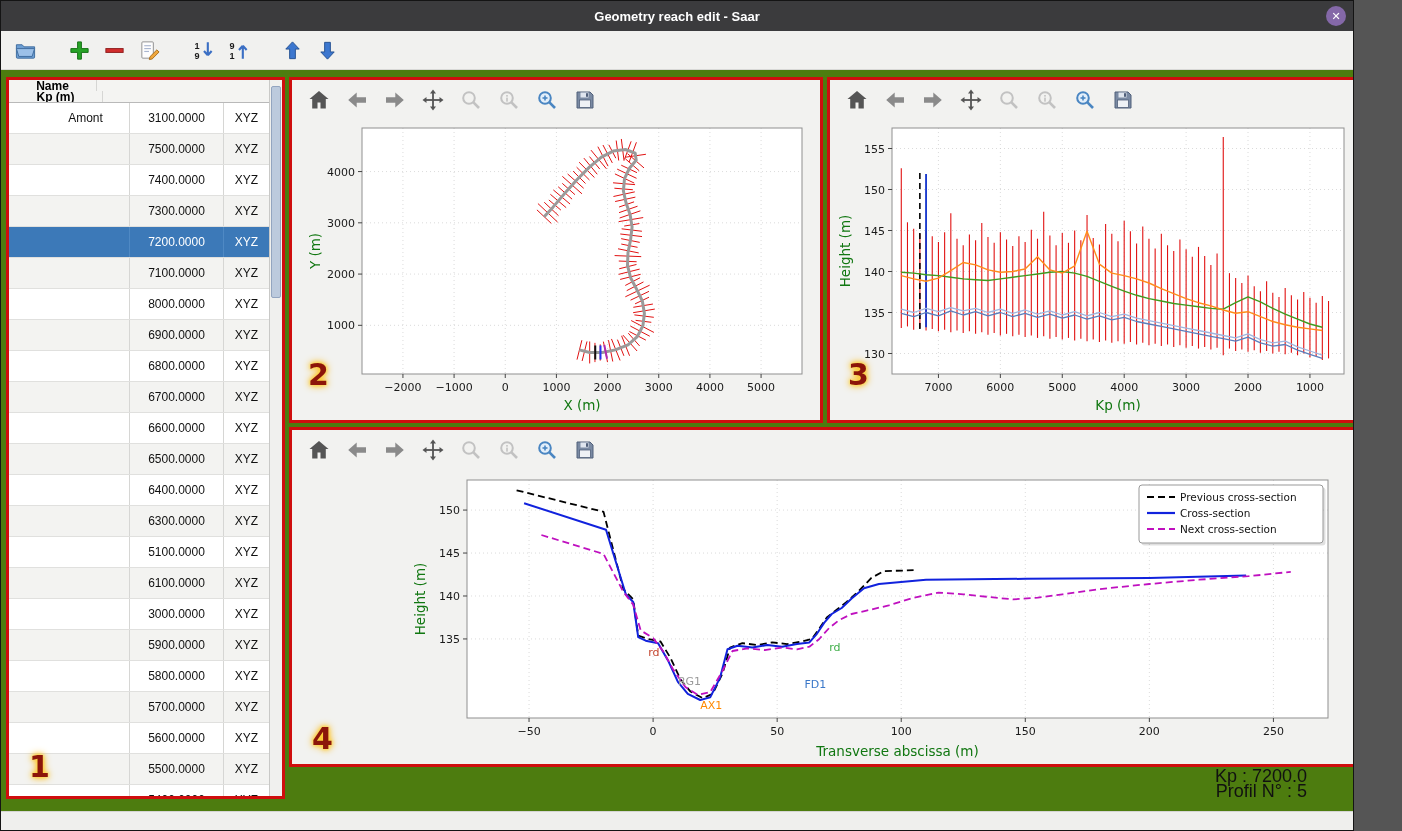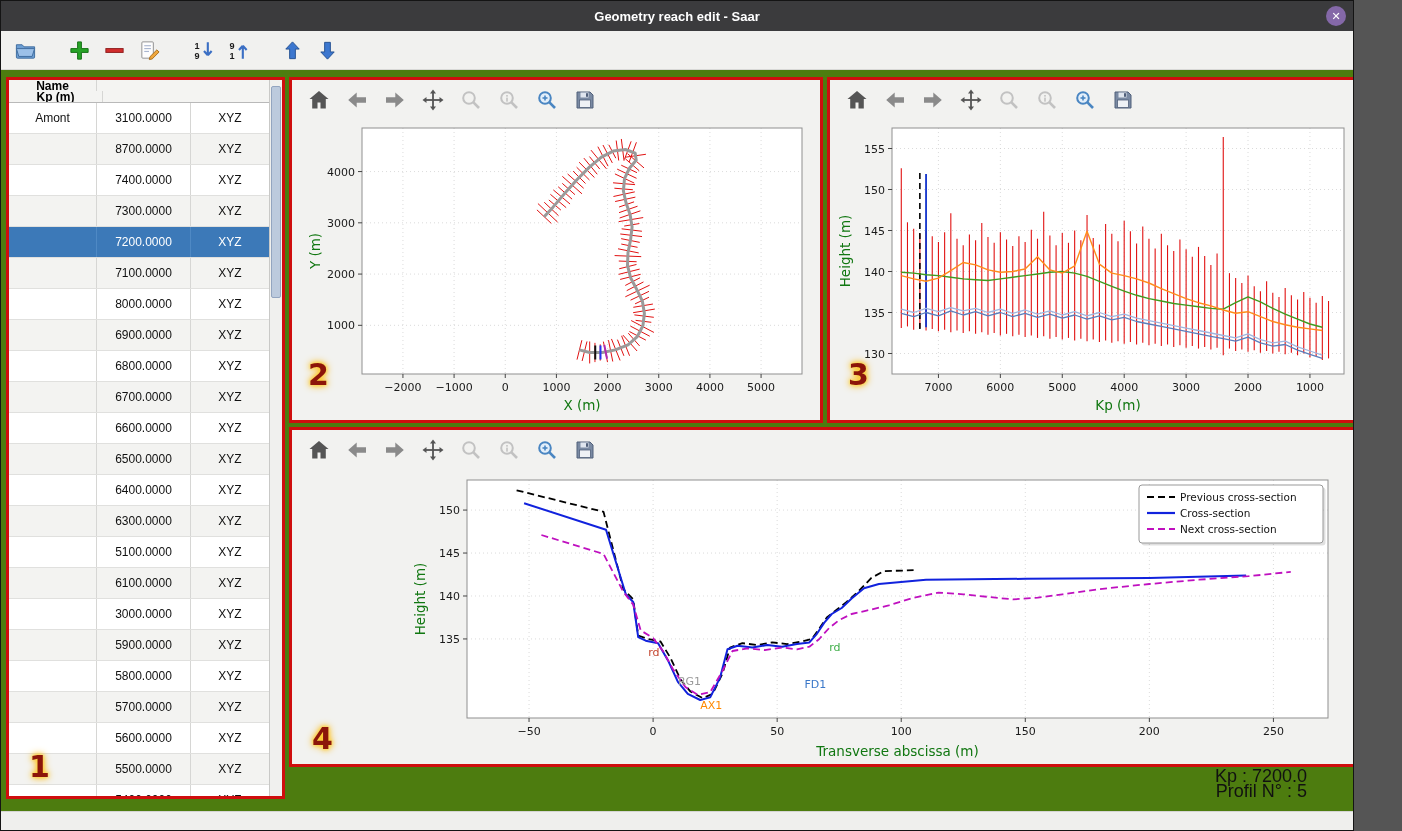--- a/index.html
+++ b/index.html
@@ -21,21 +21,21 @@
   .mtb-btn svg{width:24px;height:24px;}
   svg.chart{display:block;background:#f2f2f0;}
   svg.chart text{font-family:"DejaVu Sans",sans-serif;}
   .panel-num{position:absolute;font-size:30px;font-weight:bold;color:#8c1509;font-family:"DejaVu Sans",sans-serif;
     text-shadow:0 0 2px #ffe14d,0 0 5px #ffc61a,0 0 9px #ffb300;}
   .p1n{left:20px;bottom:12px;} .p2n{left:16px;bottom:28px;} .p3n{left:18px;bottom:28px;} .p4n{left:20px;bottom:8px;}
   .table{position:absolute;left:0;top:0;right:13px;bottom:0;overflow:hidden;}
   .thead{display:flex;height:22px;background:#f4f4f2;border-bottom:1px solid #b9b9b9;font-weight:bold;font-size:12px;flex-direction:column;}
   .tcell{display:flex;align-items:center;justify-content:center;box-sizing:border-box;border-right:1px solid #d6d6d4;overflow:hidden;}
   .tcell.name{width:88px;} .tcell.kp{width:94px;} .tcell.type{flex:1;border-right:none;}
-  .trow{display:flex;height:30px;font-size:12px;border-bottom:1px solid #e0e0de;background:#fff;color:#111;}
+  .trow{display:flex;height:30px;font-size:12px;border-bottom:1px solid #e0e0de;background:#fff;color:#111;padding-left:33px;}
   .trow.alt{background:#f3f3f1;}
   .trow.selected{background:#3c79b8;color:#fff;justify-content:space-between;}
   .trow.selected .tcell{border-right-color:#4f89c4;}
   .vscroll{position:absolute;background:#f0f0ee;border:1px solid #c9c9c7;box-sizing:border-box;}
   .table-scroll{right:0;top:0;bottom:0;width:13px;border-top:none;border-bottom:none;border-right:none;}
   .table-scroll .thumb{position:absolute;left:1px;right:1px;top:6px;height:210px;background:#bccadd;border:1px solid #93a5c0;border-radius:2px;}
   .window-scroll{left:1368px;top:84px;width:15px;height:624px;border-radius:2px;}
   .window-scroll .thumb{position:absolute;left:1px;right:1px;top:2px;height:38px;background:#a9c4e4;border:1px solid #7d9cc4;border-radius:2px;}
   .spin{position:absolute;left:1363px;width:28px;height:24px;background:#e9e9e7;border:1px solid #b4b4b2;border-radius:3px;font-size:10px;color:#222;display:flex;align-items:center;justify-content:center;padding:0;cursor:pointer;}
   .spin.up{top:708px;} .spin.down{top:737px;}
@@ -115,21 +115,21 @@
         <div class="tcell type">Type</div>
       </div>
       <div class="tbody" id="table-body">
           <div class="trow">
             <div class="tcell name">Amont</div>
             <div class="tcell kp">3100.0000</div>
             <div class="tcell type">XYZ</div>
           </div>
           <div class="trow alt">
             <div class="tcell name"></div>
-            <div class="tcell kp">8700.0000</div>
+            <div class="tcell kp">7500.0000</div>
             <div class="tcell type">XYZ</div>
           </div>
           <div class="trow">
             <div class="tcell name"></div>
             <div class="tcell kp">7400.0000</div>
             <div class="tcell type">XYZ</div>
           </div>
           <div class="trow alt">
             <div class="tcell name"></div>
             <div class="tcell kp">7300.0000</div>

